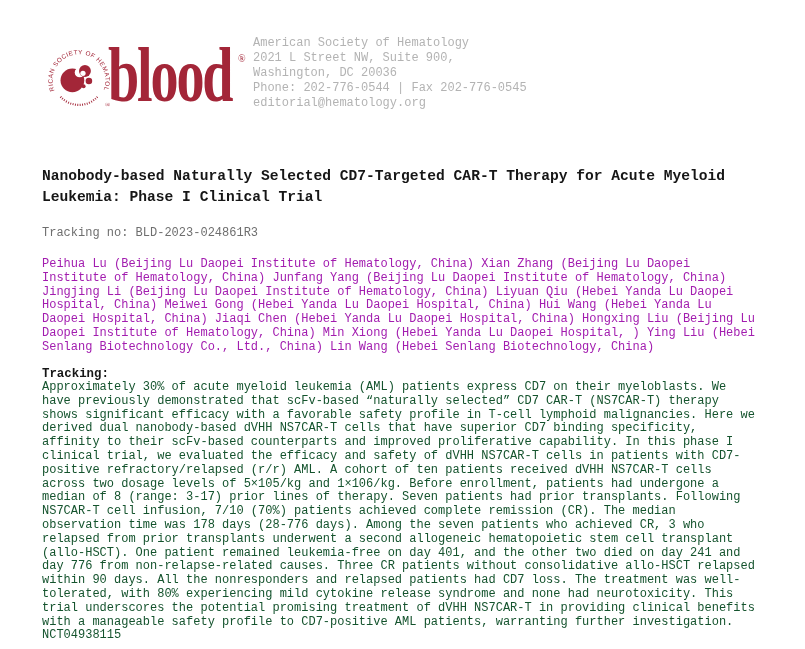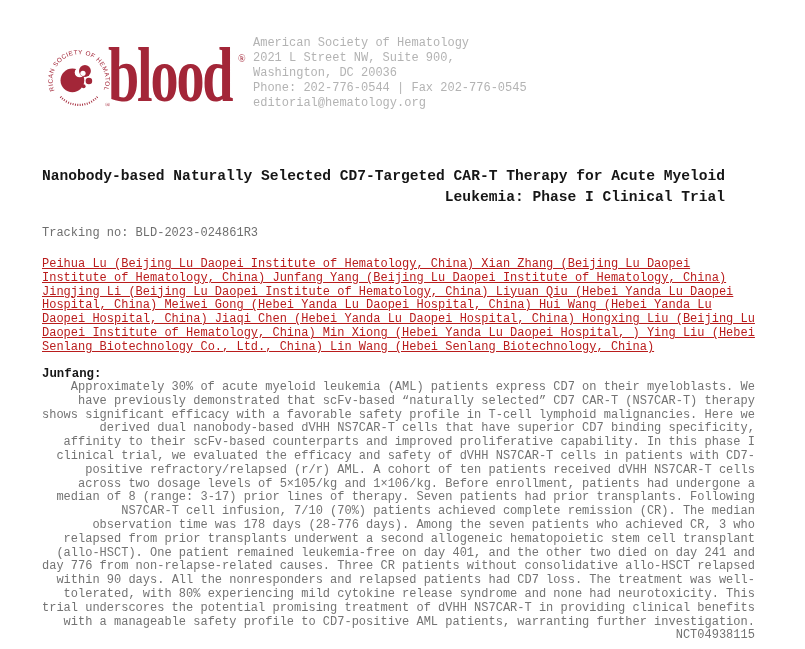--- a/index.html
+++ b/index.html
@@ -56,56 +56,53 @@
   .title {
     position: absolute;
     left: 42px; top: 166px;
     margin: 0;
     font-family: "Liberation Mono", "DejaVu Sans Mono", monospace;
     font-size: 14.6px;
     font-weight: bold;
     line-height: 21px;
     color: #161616;
     white-space: pre-line;
-    text-align: right;
   }
   .tracking {
     position: absolute;
     left: 42px; top: 227px;
     font-size: 12px;
     line-height: 13.8px;
     color: #6e6e6e;
     white-space: nowrap;
   }
   .authors {
     position: absolute;
     left: 42px; top: 258px;
     font-size: 12px;
     line-height: 13.8px;
-    color: #b91c1c;
+    color: #a21caf;
     white-space: pre-line;
-    text-decoration: underline;
   }
   .abstract-label {
     position: absolute;
     left: 42px; top: 368px;
     font-size: 12.4px;
     font-weight: bold;
     line-height: 13.8px;
     color: #161616;
     white-space: nowrap;
   }
   .abstract {
     position: absolute;
     left: 42px; top: 381px;
     font-size: 12px;
     line-height: 13.8px;
-    color: #737373;
+    color: #14532d;
     white-space: pre-line;
-    text-align: right;
   }
 </style>
 </head>
 <body>
 
 <div class="page">
 
   <div>
     <svg class="seal" viewBox="0 0 100 100" aria-hidden="true">
       <defs>
@@ -140,21 +137,21 @@
     <h1 class="title">Nanobody-based Naturally Selected CD7-Targeted CAR-T Therapy for Acute Myeloid
 Leukemia: Phase I Clinical Trial</h1>
     <div class="tracking">Tracking no: BLD-2023-024861R3</div>
     <div class="authors">Peihua Lu (Beijing Lu Daopei Institute of Hematology, China) Xian Zhang (Beijing Lu Daopei
 Institute of Hematology, China) Junfang Yang (Beijing Lu Daopei Institute of Hematology, China)
 Jingjing Li (Beijing Lu Daopei Institute of Hematology, China) Liyuan Qiu (Hebei Yanda Lu Daopei
 Hospital, China) Meiwei Gong (Hebei Yanda Lu Daopei Hospital, China) Hui Wang (Hebei Yanda Lu
 Daopei Hospital, China) Jiaqi Chen (Hebei Yanda Lu Daopei Hospital, China) Hongxing Liu (Beijing Lu
 Daopei Institute of Hematology, China) Min Xiong (Hebei Yanda Lu Daopei Hospital, ) Ying Liu (Hebei
 Senlang Biotechnology Co., Ltd., China) Lin Wang (Hebei Senlang Biotechnology, China)</div>
-    <div class="abstract-label">Junfang:</div>
+    <div class="abstract-label">Tracking:</div>
     <div class="abstract">Approximately 30% of acute myeloid leukemia (AML) patients express CD7 on their myeloblasts. We
 have previously demonstrated that scFv-based “naturally selected” CD7 CAR-T (NS7CAR-T) therapy
 shows significant efficacy with a favorable safety profile in T-cell lymphoid malignancies. Here we
 derived dual nanobody-based dVHH NS7CAR-T cells that have superior CD7 binding specificity,
 affinity to their scFv-based counterparts and improved proliferative capability. In this phase I
 clinical trial, we evaluated the efficacy and safety of dVHH NS7CAR-T cells in patients with CD7-
 positive refractory/relapsed (r/r) AML. A cohort of ten patients received dVHH NS7CAR-T cells
 across two dosage levels of 5×105/kg and 1×106/kg. Before enrollment, patients had undergone a
 median of 8 (range: 3-17) prior lines of therapy. Seven patients had prior transplants. Following
 NS7CAR-T cell infusion, 7/10 (70%) patients achieved complete remission (CR). The median

